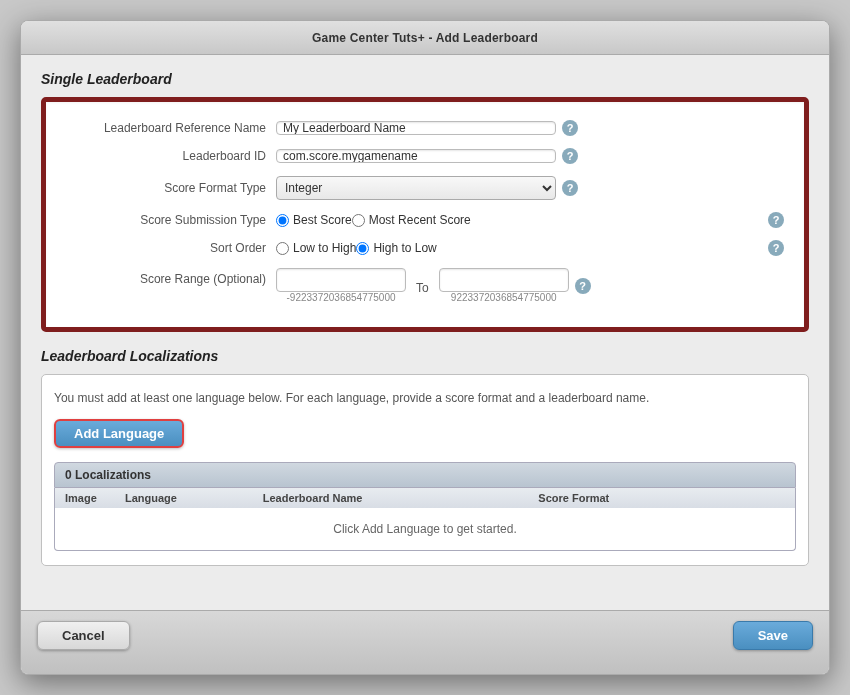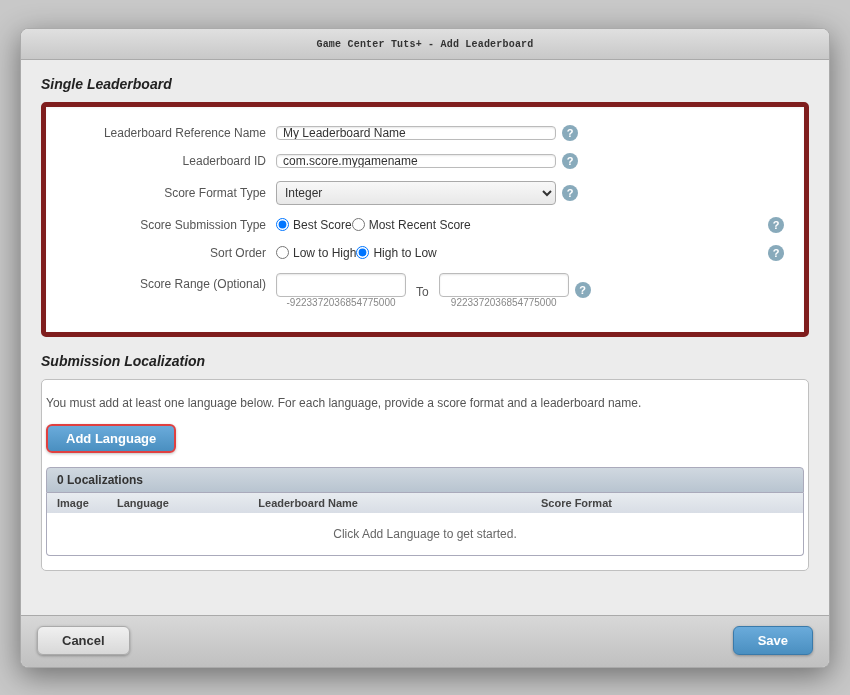--- a/index.html
+++ b/index.html
@@ -23,25 +23,24 @@
       box-shadow: 0 8px 30px rgba(0,0,0,0.45);
       overflow: hidden;
       border: 1px solid #aaa;
     }
 
     .title-bar {
       background: linear-gradient(to bottom, #e0e0e0, #c8c8c8);
       border-bottom: 1px solid #aaa;
       text-align: center;
       padding: 10px 0 9px;
-      font-size: 10px;
+      font-size: 12px;
       font-weight: bold;
       color: #333;
       letter-spacing: 0.2px;
-      font-family: Liberation Mono, monospace;
     }
 
     .content {
       padding: 16px 20px;
       background: #ececec;
     }
 
     .section-title {
       font-size: 14px;
       font-weight: bold;
@@ -190,21 +189,21 @@
       color: #555;
       margin: 0 4px;
       padding-top: 4px;
     }
 
     
     .localization-card {
       background: #fff;
       border: 1px solid #c0c0c0;
       border-radius: 5px;
-      padding: 14px 4px;
+      padding: 14px 12px;
       margin-bottom: 28px;
     }
 
     .localization-desc {
       font-size: 12px;
       color: #555;
       margin-bottom: 12px;
       line-height: 1.5;
     }
 
@@ -263,21 +262,21 @@
     .empty-message {
       font-size: 12px;
       color: #666;
       padding: 14px;
     }
 
     .footer {
       display: flex;
       justify-content: space-between;
       align-items: center;
-      padding: 10px 16px 12px;
+      padding: 10px 16px 24px;
       background: linear-gradient(to bottom, #d8d8d8, #c0c0c0);
       border-top: 1px solid #aaa;
     }
 
     .footer-btn {
       padding: 6px 24px;
       font-size: 13px;
       font-weight: bold;
       border-radius: 6px;
       border: none;
@@ -384,21 +383,21 @@
           <div class="range-wrapper">
             <input class="range-input" type="text" value="" style="">
             <div class="range-max-hint">9223372036854775000</div>
           </div>
           <span class="help-icon">?</span>
         </div>
       </div>
 
     </div>
 
-    <div class="section-title">Submission Localization</div>
+    <div class="section-title">Leaderboard Localizations</div>
 
     <div class="localization-card">
       <div class="localization-desc">You must add at least one language below. For each language, provide a score format and a leaderboard name.</div>
 
       <button class="add-language-btn">Add Language</button>
 
       <div class="localizations-header">0 Localizations</div>
 
       <div class="table-header">
         <div class="col-image">Image</div>

